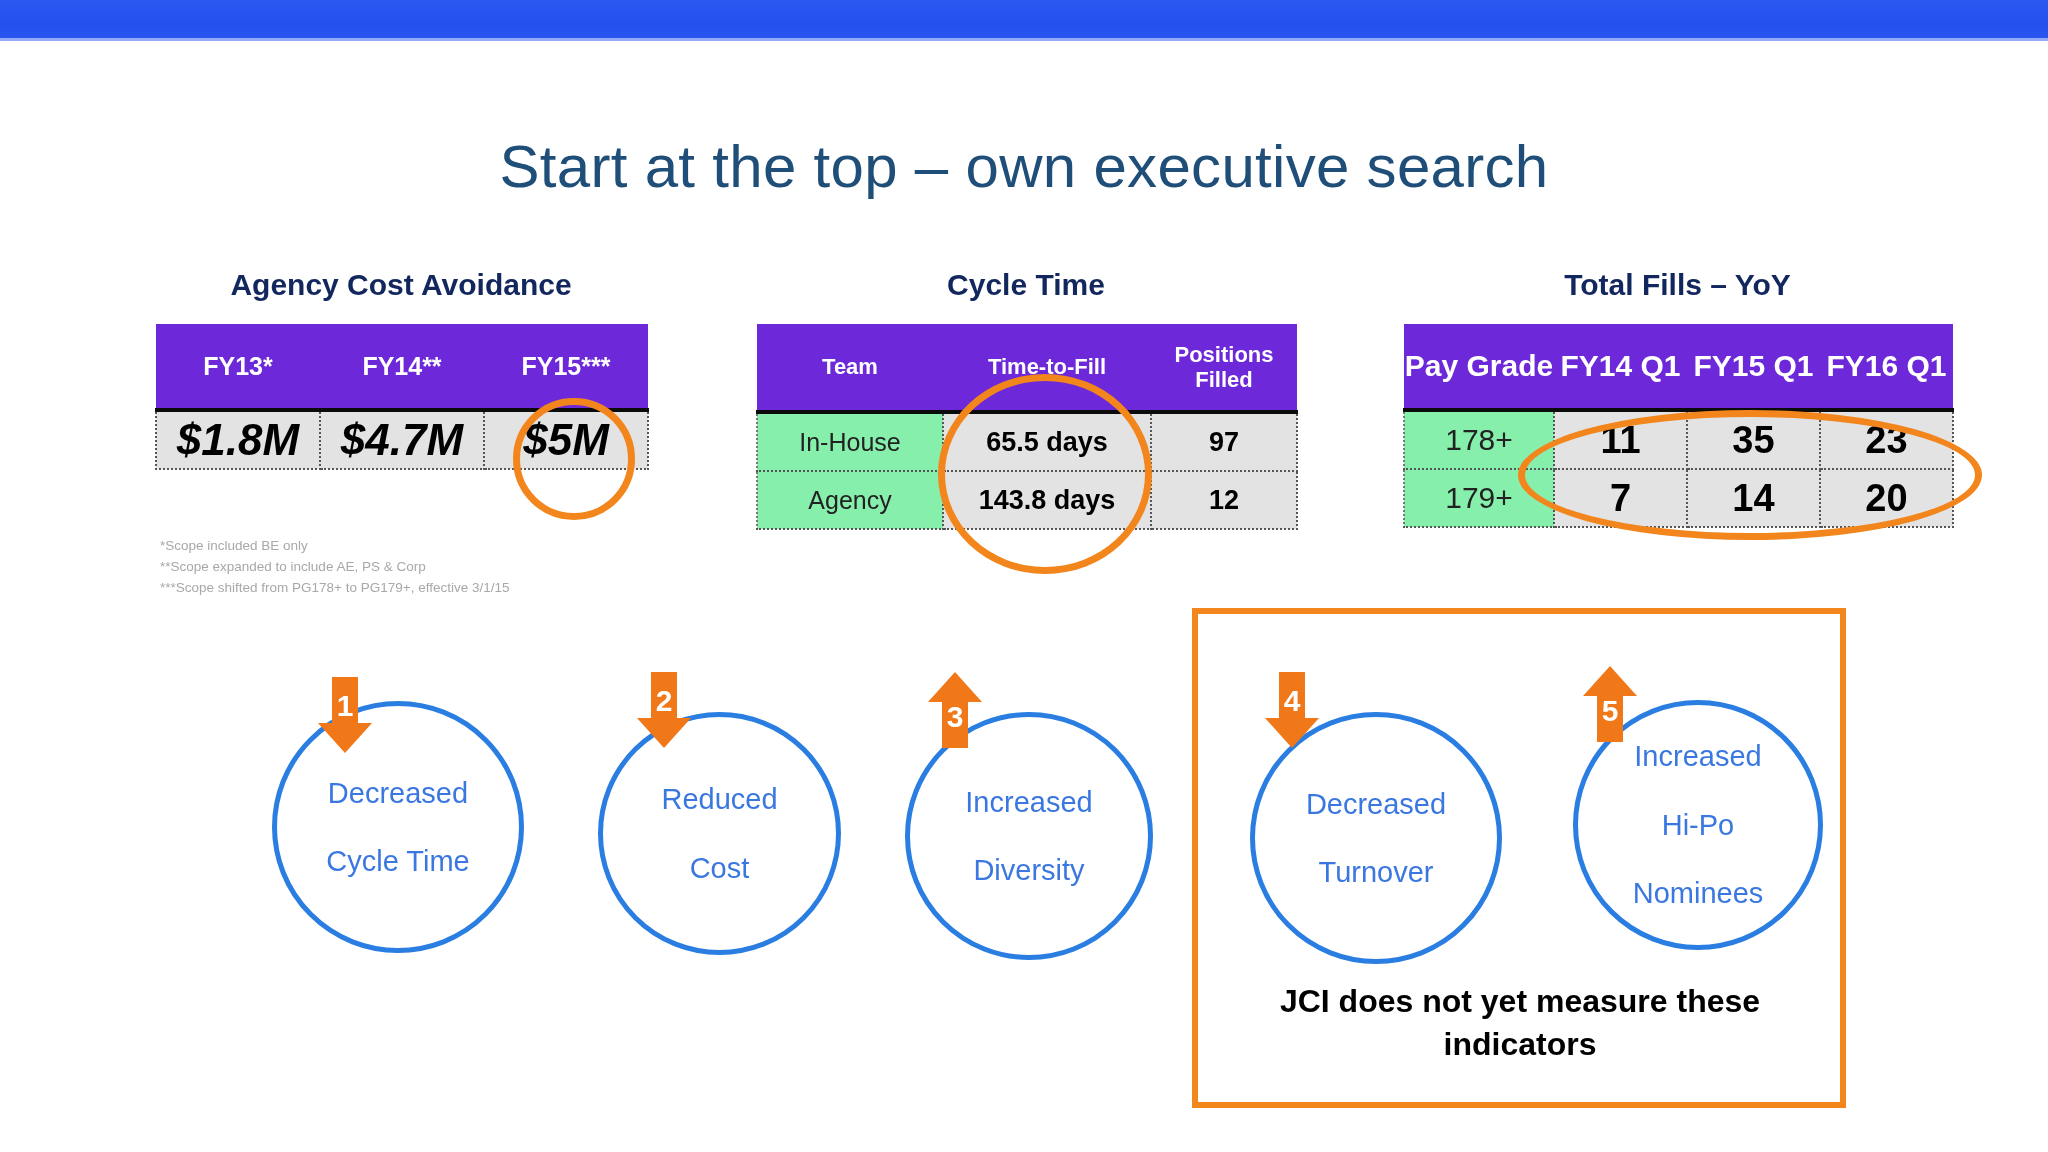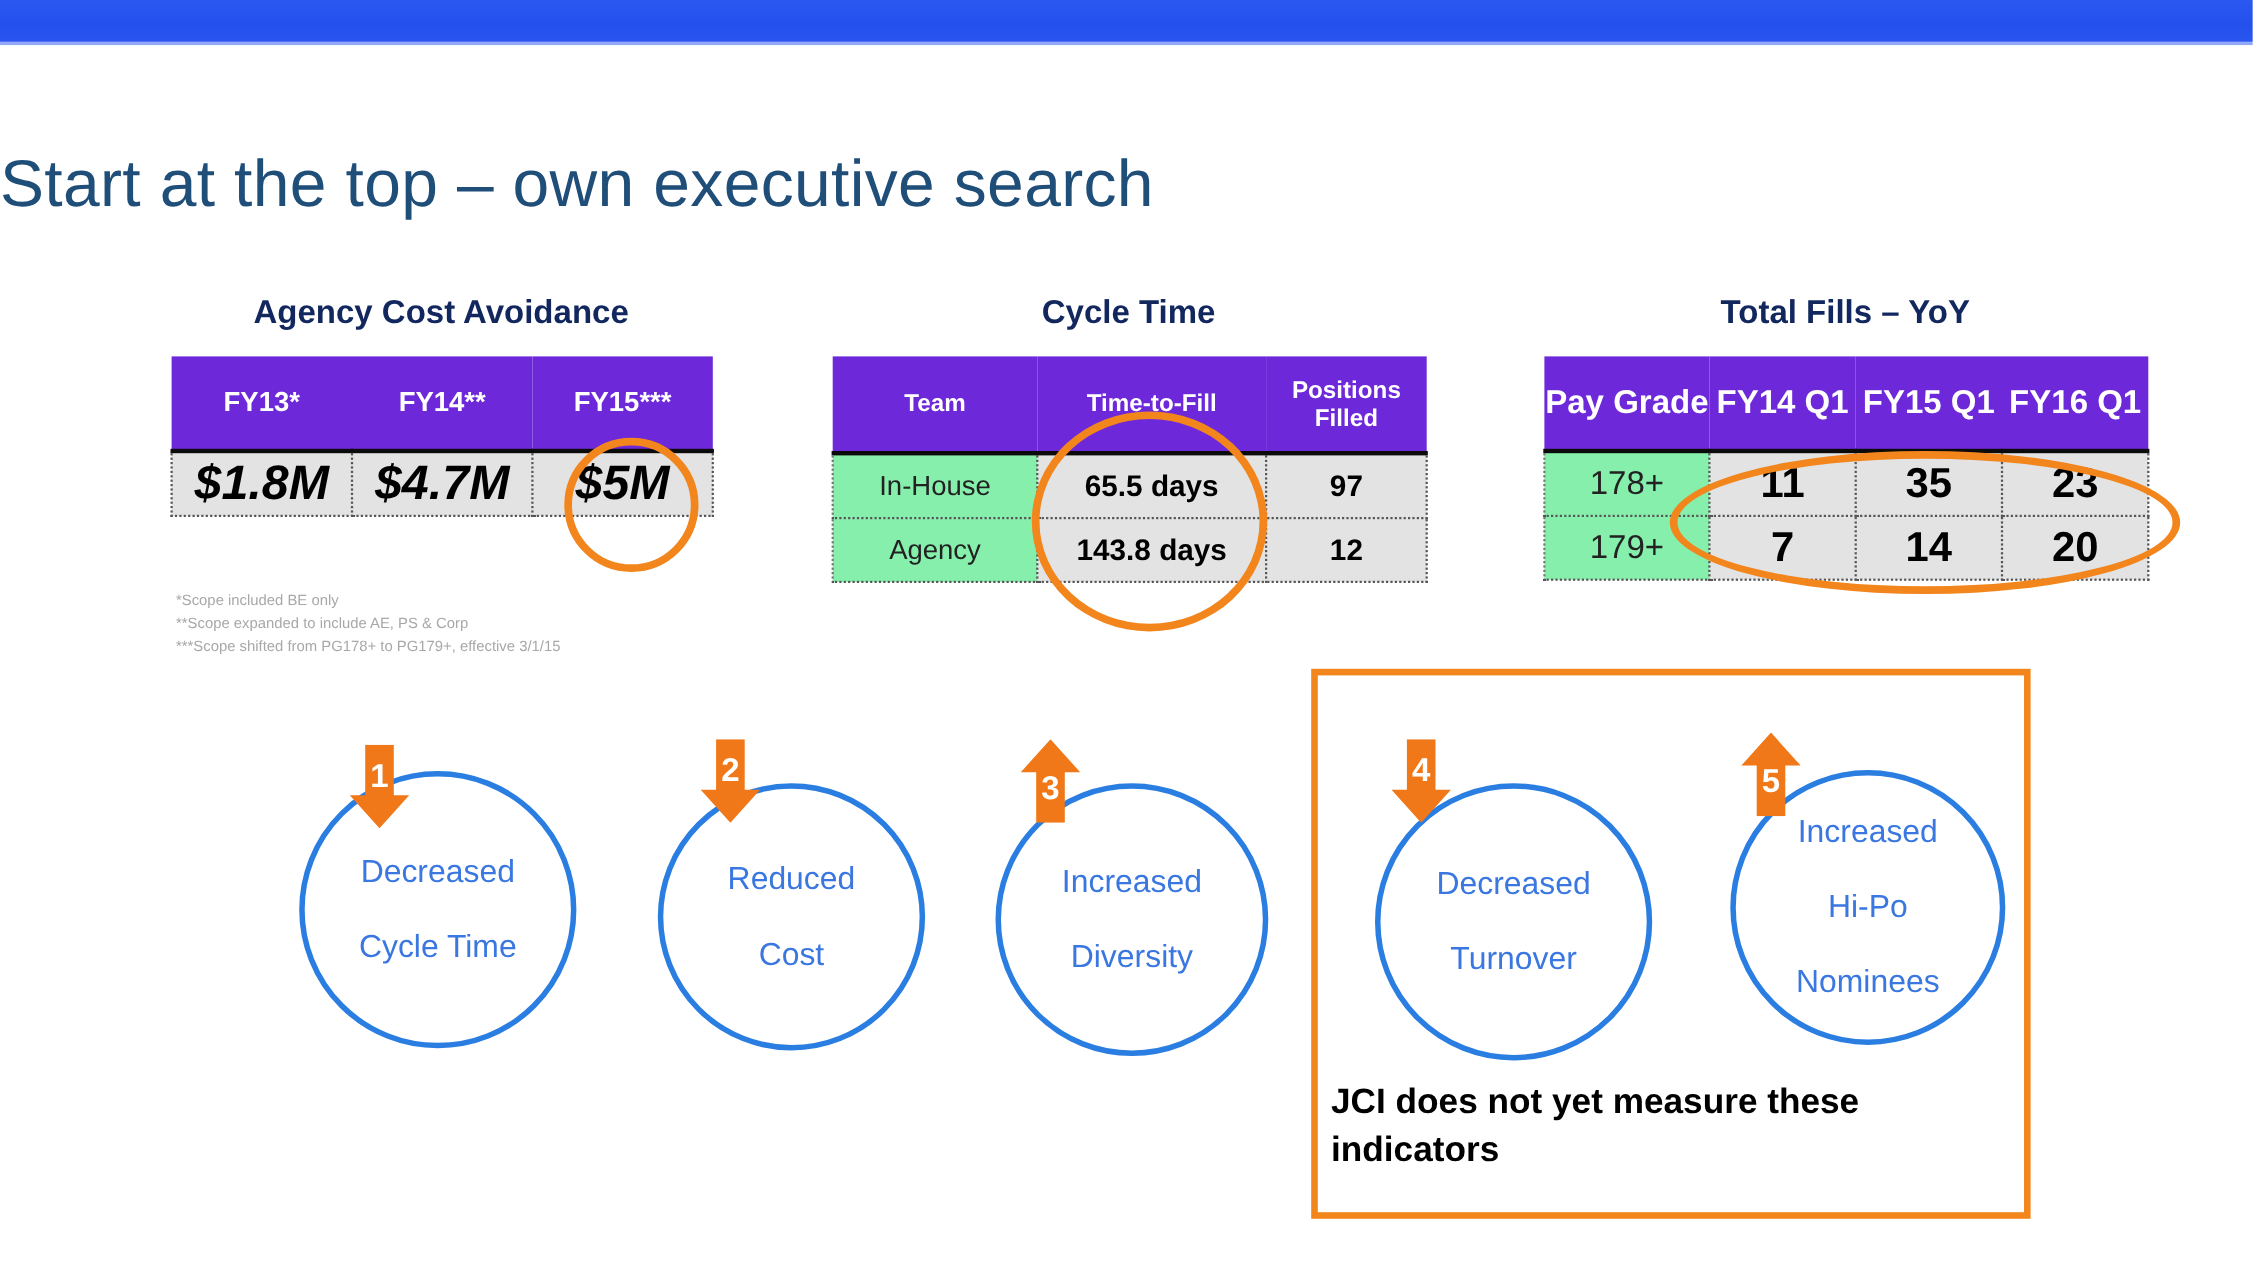--- a/index.html
+++ b/index.html
@@ -10,21 +10,21 @@
   }
   .topbar{
     position:absolute;left:0;top:0;width:2048px;height:38px;
     background:linear-gradient(180deg,#2b58f0 0%,#2450ee 60%,#2a55ef 100%);
   }
   .topbar-underline{
     position:absolute;left:0;top:38px;width:2048px;height:3px;
     background:#3b62ef;opacity:.55;
   }
   .slide-title{
-    position:absolute;left:0;top:132px;width:2048px;
+    position:absolute;left:0;top:132px;width:2048px;text-align:center;
     font-size:60px;color:#1f4e79;letter-spacing:.3px;font-weight:400;
     white-space:nowrap;
   }
 
   
   .panel{position:absolute;}
   .panel-title{
     text-align:center;font-weight:bold;color:#12275e;
     font-size:30px;white-space:nowrap;
   }
@@ -91,21 +91,21 @@
   }
   .arrow.down .num{top:12px;}
   .arrow.up   .num{top:28px;}
   .arrow svg{position:absolute;left:0;top:0;}
 
   .orangebox{
     position:absolute;border:6px solid #f2851c;background:transparent;
     box-sizing:border-box;
   }
   .boxcaption{
-    position:absolute;text-align:left;font-weight:bold;color:#000;
+    position:absolute;text-align:center;font-weight:bold;color:#000;
     font-size:32px;line-height:1.35;
   }
 </style>
 </head>
 <body>
 
 <div class="topbar"></div>
 <div class="topbar-underline"></div>
 
 <div class="slide-title">Start at the top – own executive search</div>

